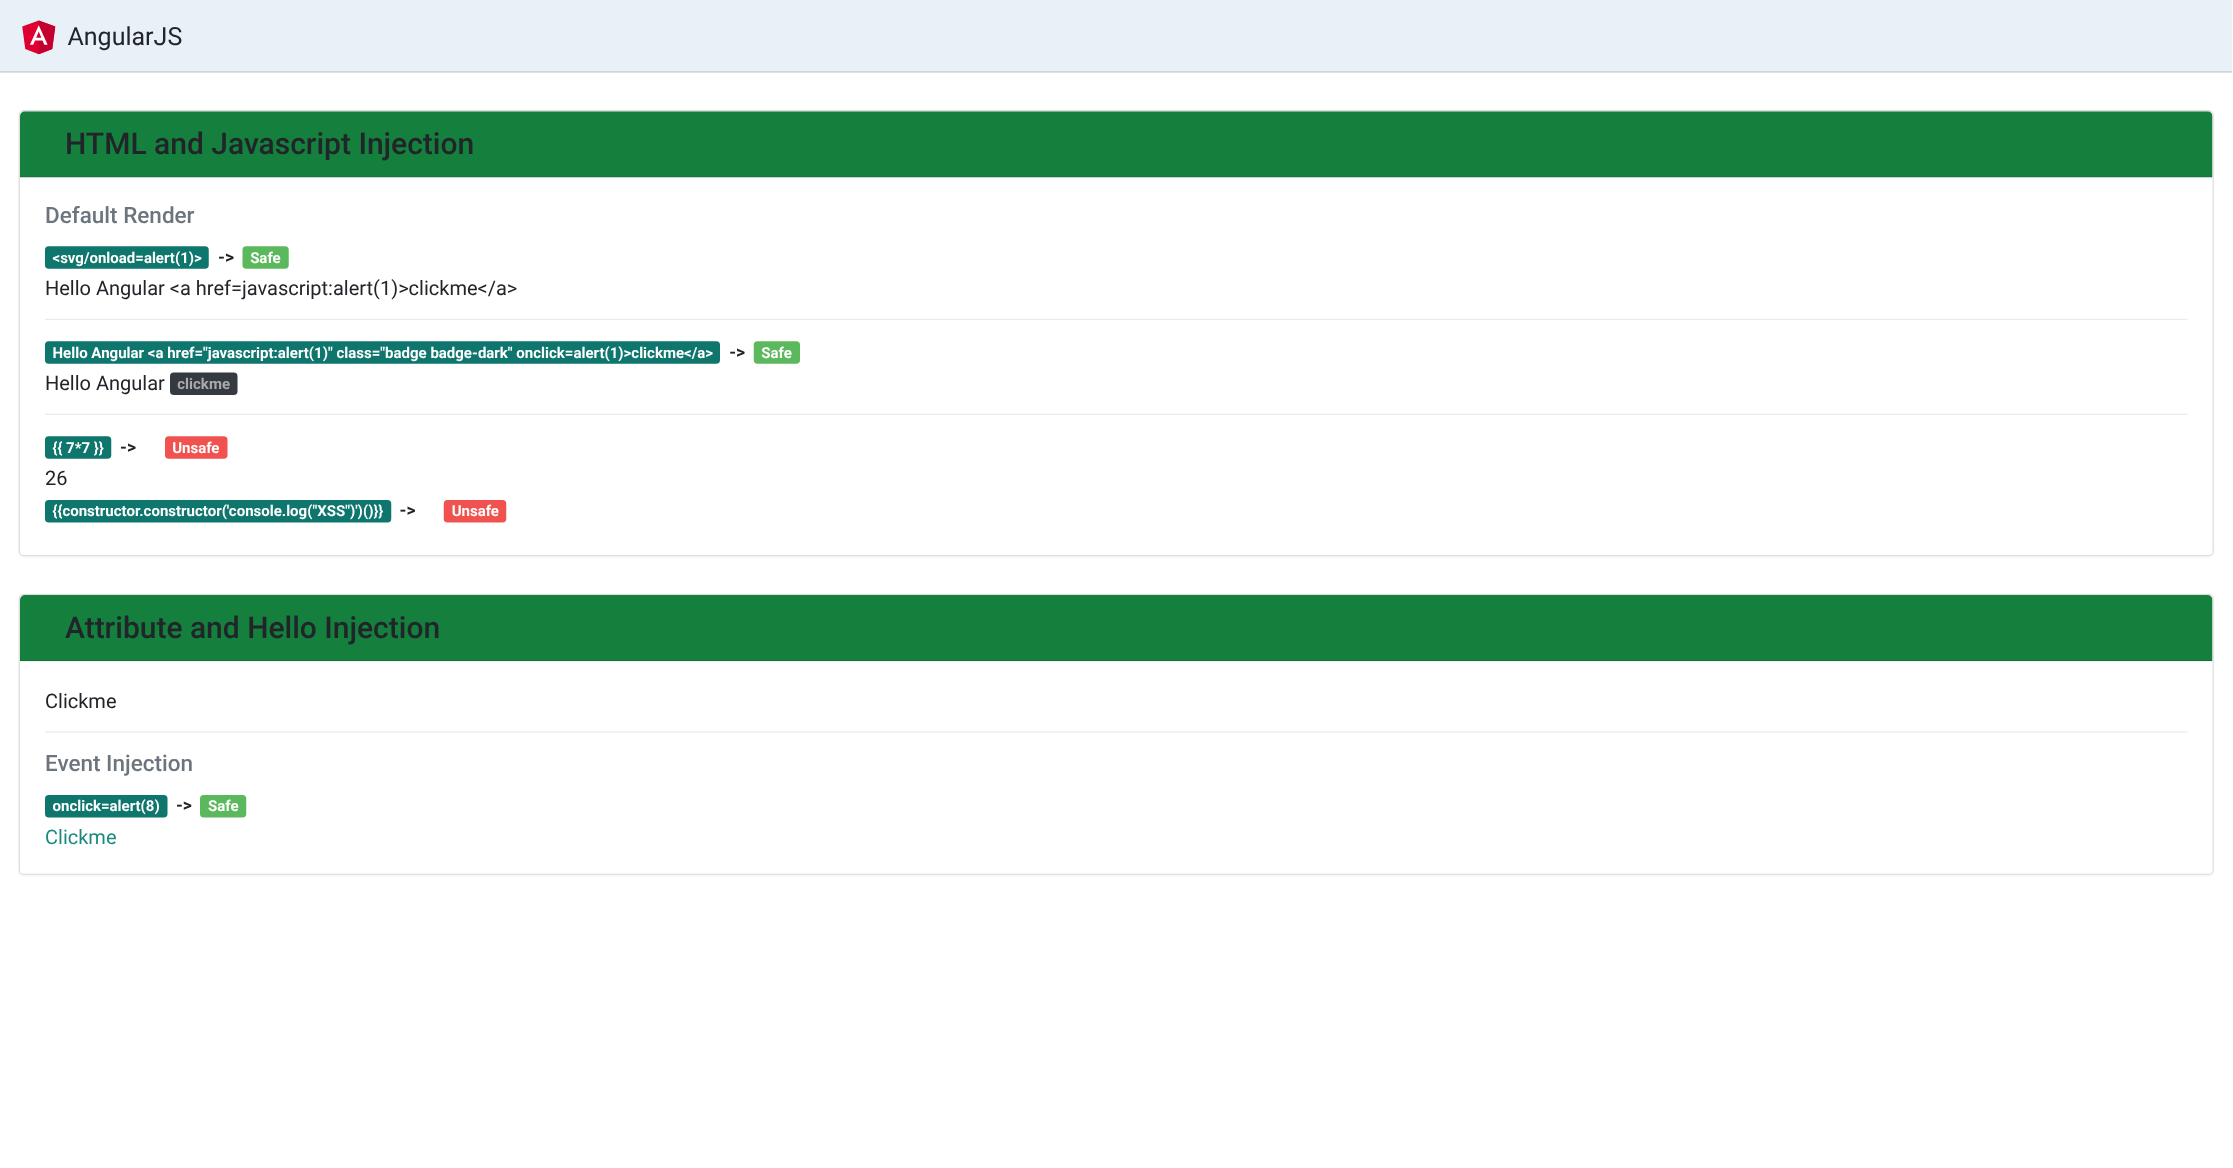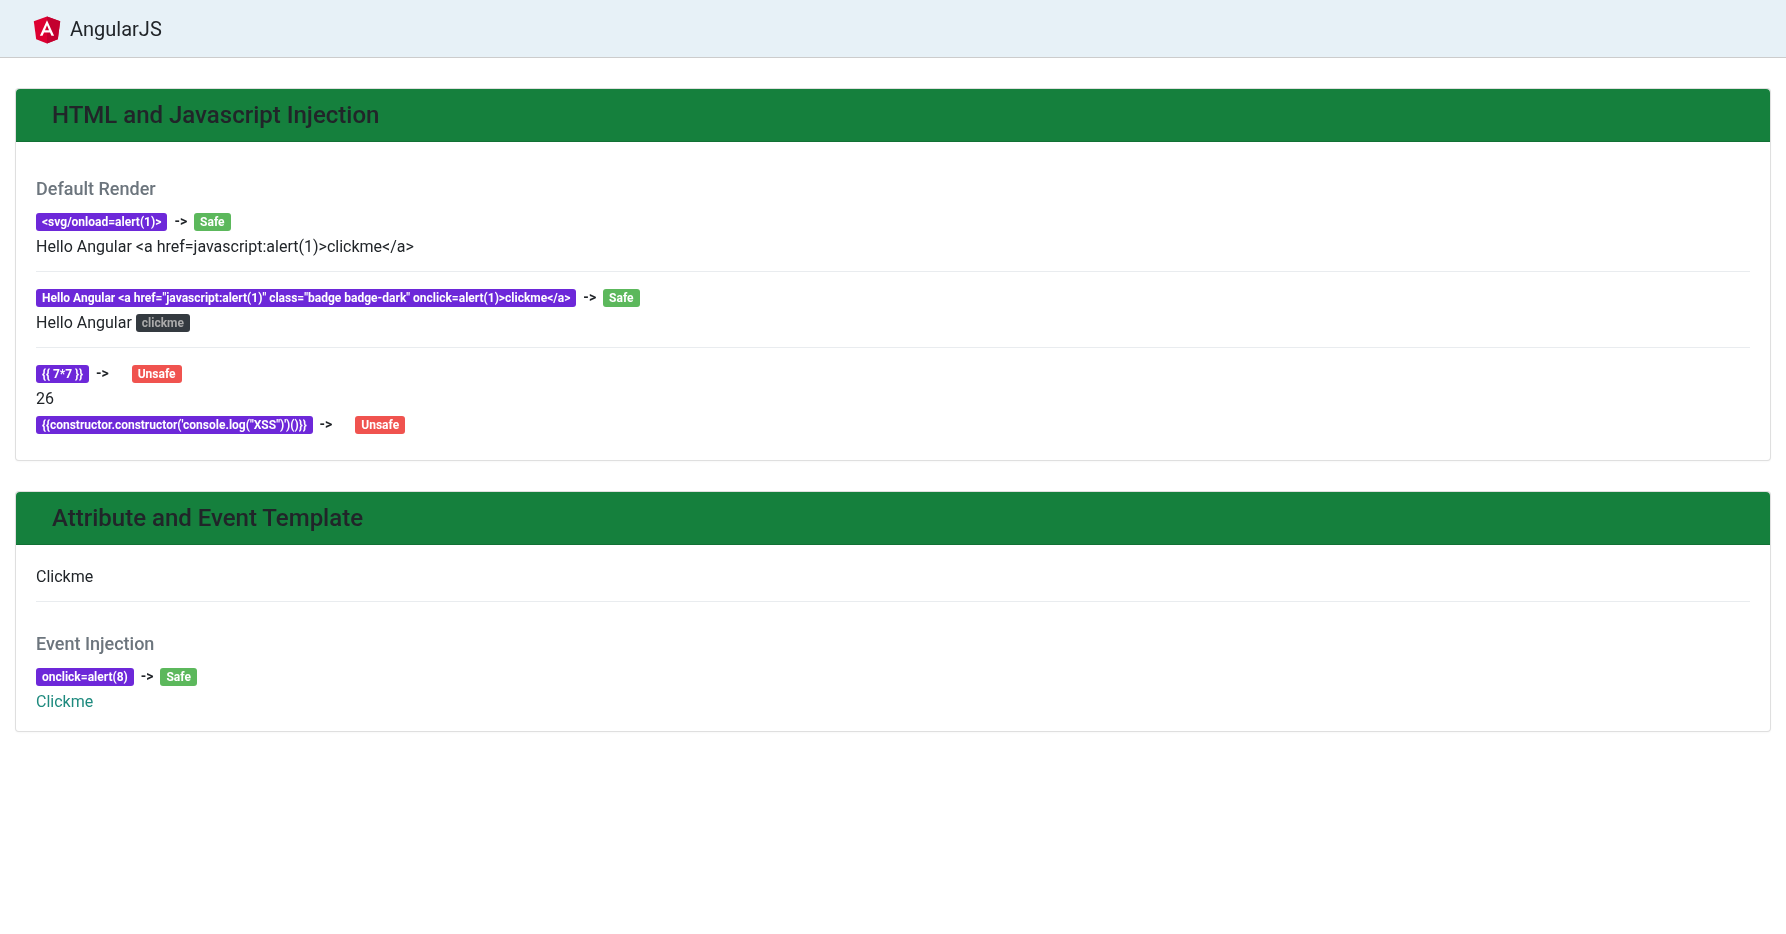--- a/index.html
+++ b/index.html
@@ -5,21 +5,21 @@
   * { box-sizing: border-box; }
   body {
     margin: 0;
     font-family: -apple-system, BlinkMacSystemFont, "Segoe UI", Roboto, "Helvetica Neue", Arial, sans-serif;
     font-size: 16px;
     color: #212529;
     background: #fff;
   }
   .navbar {
     background: #e7f1f7;
-    padding: 8px 32px;
+    padding: 8px 16px;
     display: flex;
     align-items: center;
     border-bottom: 1px solid #ccc;
     height: 58px;
   }
   .navbar .brand {
     display: flex;
     align-items: center;
     font-size: 20px;
     color: #212529;
@@ -44,36 +44,36 @@
   .card-header h3 {
     margin: 0;
     font-size: 24px;
     font-weight: 500;
     color: #212529;
   }
   .card-body { padding: 5px 20px 20px 20px; }
   .section { border-bottom: 1px solid #e9ecef; padding: 15px 0; }
   .section:last-child { border-bottom: none; padding-bottom: 0; }
   .section h5 {
-    margin: 16px 0 12px 0;
+    margin: 0 0 12px 0;
     font-size: 18px;
     font-weight: 500;
     color: #6c757d;
   }
   .badge {
     display: inline-block;
     padding: 3px 6px;
     font-size: 12px;
     font-weight: 700;
     line-height: 1;
     color: #fff;
     border-radius: 3px;
     vertical-align: middle;
   }
-  .badge-info { background: #6d28d9; text-align: center; }
+  .badge-info { background: #0f766e; text-align: center; }
   .badge-success { background: #5cb85c; }
   .badge-danger { background: #f0534f; margin-left: 16px; }
   .badge-dark { background: #343a40; color:#6c757d; }
   .badge-dark.interactive { color: #aaa; }
   .arrow { font-weight: 700; color: #212529; padding: 0 3px; font-size: 14px; }
   .row-line { margin-bottom: 6px; }
   .output { font-size: 16px; color: #212529; margin-top: 2px; }
   .link { color: #1e8a7e; cursor: pointer; }
 </style>
 </head>
@@ -131,21 +131,21 @@
           <span class="arrow">-&gt;</span>
           <span class="badge badge-danger">Unsafe</span>
         </div>
       </div>
 
     </div>
   </div>
 
   <div class="card">
     <div class="card-header">
-      <h3>Attribute and Event Template</h3>
+      <h3>Attribute and Hello Injection</h3>
     </div>
     <div class="card-body">
 
       <div class="section">
         <div class="output">Clickme</div>
       </div>
 
       <div class="section">
         <h5>Event Injection</h5>
         <div class="row-line">

